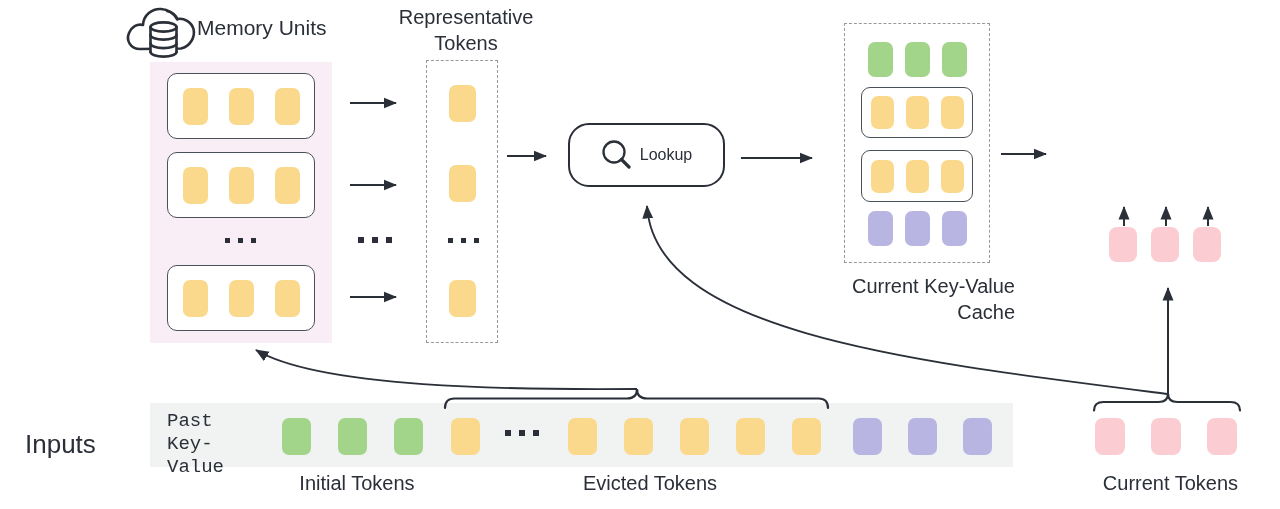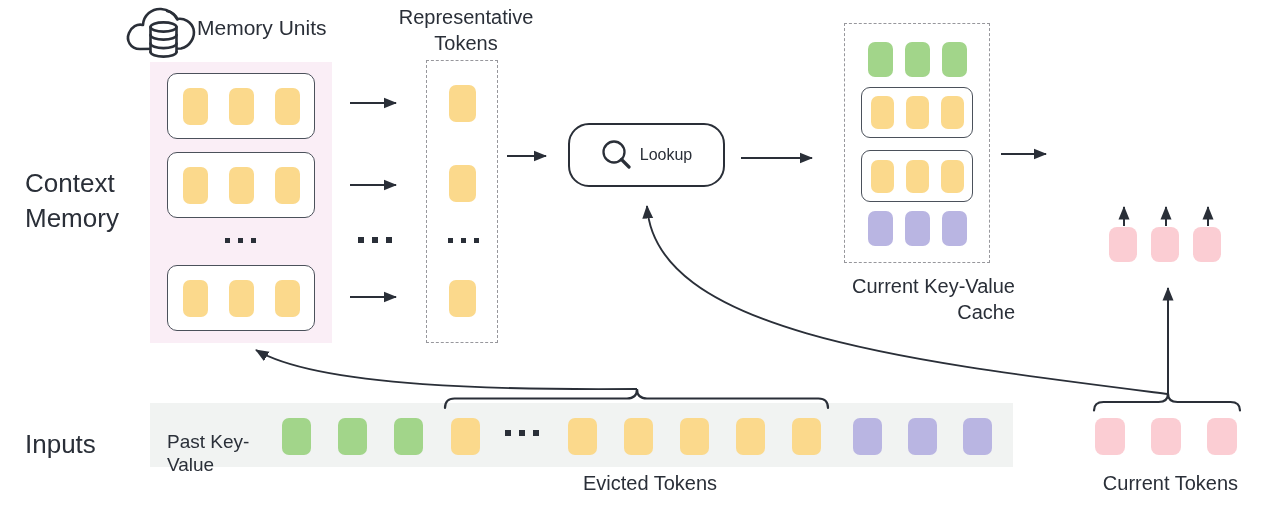--- a/index.html
+++ b/index.html
@@ -58,21 +58,20 @@
 
   .overlay{position:absolute;left:0;top:0;width:1280px;height:509px;pointer-events:none;}
 </style>
 </head>
 <body>
 
 <div class="canvas">
 
   <div class="abs label fs21" style="left:197px;top:16px;">Memory Units</div>
   <div class="abs label fs20 center" style="left:392px;top:4px;width:148px;">Representative Tokens</div>
-  <div class="abs label fs26" style="left:25px;top:166px;width:118px;">Context Memory</div>
 
   <div class="abs mem-panel"></div>
   <div class="abs mem-unit trow" style="top:73px;">
       <div class="tok" style="background: rgb(251, 217, 140);"></div>
       <div class="tok" style="background: rgb(251, 217, 140);"></div>
       <div class="tok" style="background: rgb(251, 217, 140);"></div>
     </div>
   <div class="abs mem-unit trow" style="top:152px;">
       <div class="tok" style="background: rgb(251, 217, 140);"></div>
       <div class="tok" style="background: rgb(251, 217, 140);"></div>
@@ -143,21 +142,21 @@
   <div class="abs label fs20 center" style="left:820px;top:273px;width:195px;text-align:right;">Current Key-Value Cache</div>
 
   <div class="abs trow llm-row">
       <div class="tok" style="background: rgb(251, 205, 211);"></div>
       <div class="tok" style="background: rgb(251, 205, 211);"></div>
       <div class="tok" style="background: rgb(251, 205, 211);"></div>
     </div>
 
   <div class="abs label fs26" style="left:25px;top:427px;">Inputs</div>
   <div class="abs strip"></div>
-  <div class="abs label fs19" style="left:167px;top:430px;width:100px;">Past Key-Value</div>
+  <div class="abs label fs19" style="left:167px;top:410px;width:100px;font-family:Liberation Mono, monospace;">Past Key-Value</div>
 
   <div class="abs trow strip-row" style="left:282px;gap:27px;">
       <div class="tok" style="background: rgb(162, 213, 138);"></div>
       <div class="tok" style="background: rgb(162, 213, 138);"></div>
       <div class="tok" style="background: rgb(162, 213, 138);"></div>
     </div>
   <div class="abs trow strip-row" style="left:451px;">
       <div class="tok" style="background: rgb(251, 217, 140);"></div>
     </div>
   <div class="abs dots big" style="left:502px;top:427px;width:40px;">
@@ -176,20 +175,21 @@
       <div class="tok" style="background: rgb(185, 181, 226);"></div>
       <div class="tok" style="background: rgb(185, 181, 226);"></div>
       <div class="tok" style="background: rgb(185, 181, 226);"></div>
     </div>
   <div class="abs trow pink-row">
       <div class="tok" style="background: rgb(251, 205, 211);"></div>
       <div class="tok" style="background: rgb(251, 205, 211);"></div>
       <div class="tok" style="background: rgb(251, 205, 211);"></div>
     </div>
 
+  <div class="abs label fs20 center" style="left:277px;top:470px;width:160px;">Initial Tokens</div>
   <div class="abs label fs20 center" style="left:570px;top:470px;width:160px;">Evicted Tokens</div>
   <div class="abs label fs20 center" style="left:1088px;top:470px;width:165px;">Current Tokens</div>
 
   <svg class="overlay" viewBox="0 0 1280 509">
     <defs>
       <marker id="ah" markerUnits="userSpaceOnUse" markerWidth="14" markerHeight="12" refX="12.5" refY="6" orient="auto">
         <path d="M0,0.5 L13.5,6 L0,11.5 Z" fill="#2A2F38"></path>
       </marker>
     </defs>
 

